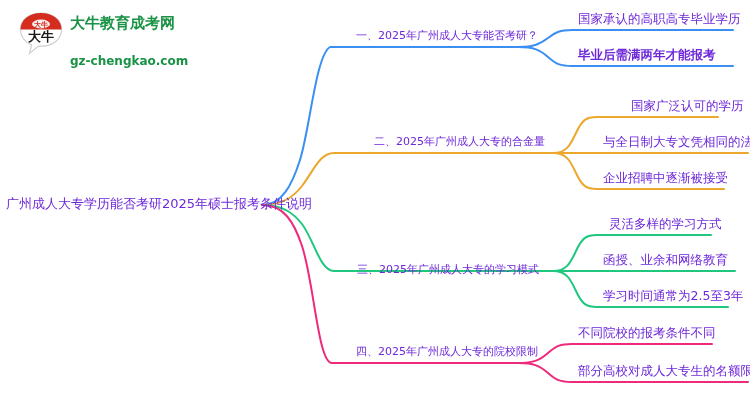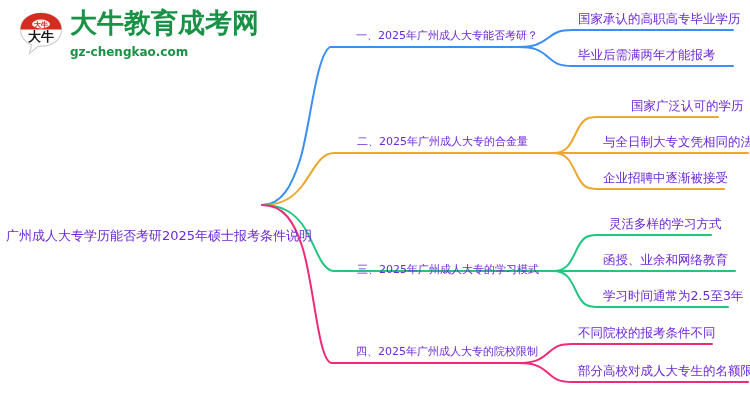--- a/index.html
+++ b/index.html
@@ -29,34 +29,34 @@
     top: 2px;
     width: 46px;
     height: 46px;
   }
   #logo-text-wrap {
     position: absolute;
     left: 52px;
     top: 3px;
   }
   #logo-title {
-    font-size: 27px;
+    font-size: 15px;
     font-weight: bold;
     color: #1a9245;
     letter-spacing: 0px;
     line-height: 24px;
     white-space: nowrap;
     font-family: "DejaVu Sans", sans-serif;
   }
   #logo-sub {
     font-size: 12px;
     font-weight: bold;
     color: #1a9245;
     line-height: 16px;
-    margin-top: 9px;
+    margin-top: 18px;
     white-space: nowrap;
     font-family: "DejaVu Sans", sans-serif;
   }
 
   
   #connectors {
     position: absolute;
     left: 0;
     top: 0;
     width: 750px;
@@ -68,21 +68,20 @@
     position: absolute;
     white-space: nowrap;
     color: #6d28d9;
     font-family: "DejaVu Sans", sans-serif;
   }
   #root-label {
     font-size: 13px;
     line-height: 16px;
     left: 6px;
     top: 196px;
-    margin-top: 32px;
   }
   .branch-label {
     font-size: 11px;
     line-height: 15px;
   }
   .leaf-label {
     font-size: 12.5px;
     line-height: 15px;
   }
 </style>
@@ -127,23 +126,23 @@
     <path stroke="#ee2a7b" d="M350,363 L518,363"></path>
     <path stroke="#ee2a7b" d="M518,363 C534,363 540,360 548,353 C556,346 560,344 572,344 L712,344"></path>
     <path stroke="#ee2a7b" d="M518,363 C534,363 540,366 548,373 C556,380 560,382 572,382 L748,382"></path>
   </g>
 </svg>
 
 <div class="node-label" id="root-label">广州成人大专学历能否考研2025年硕士报考条件说明</div>
 
 <div class="node-label branch-label" style="left:356px; top:28px;">一、2025年广州成人大专能否考研？</div>
 <div class="node-label leaf-label" style="left:578px; top:11px;">国家承认的高职高专毕业学历</div>
-<div class="node-label leaf-label" style="left:578px; top:47px;">毕业后需满两年才能报考</div>
+<div class="node-label leaf-label" style="left:578px; top:47px;font-weight:bold;">毕业后需满两年才能报考</div>
 
-<div class="node-label branch-label" style="left:357px; top:134px;">二、2025年广州成人大专的合金量</div>
+<div class="node-label branch-label" style="left:374px; top:134px;">二、2025年广州成人大专的合金量</div>
 <div class="node-label leaf-label" style="left:603px; top:98px;margin-left:28px;">国家广泛认可的学历</div>
 <div class="node-label leaf-label" style="left:603px; top:134px;">与全日制大专文凭相同的法律效力</div>
 <div class="node-label leaf-label" style="left:603px; top:170px;">企业招聘中逐渐被接受</div>
 
 <div class="node-label branch-label" style="left:357px; top:262px;">三、2025年广州成人大专的学习模式</div>
 <div class="node-label leaf-label" style="left:603px; top:216px;margin-left:6px;">灵活多样的学习方式</div>
 <div class="node-label leaf-label" style="left:603px; top:252px;">函授、业余和网络教育</div>
 <div class="node-label leaf-label" style="left:603px; top:288px;">学习时间通常为2.5至3年</div>
 
 <div class="node-label branch-label" style="left:356px; top:344px;text-align:right;">四、2025年广州成人大专的院校限制</div>

